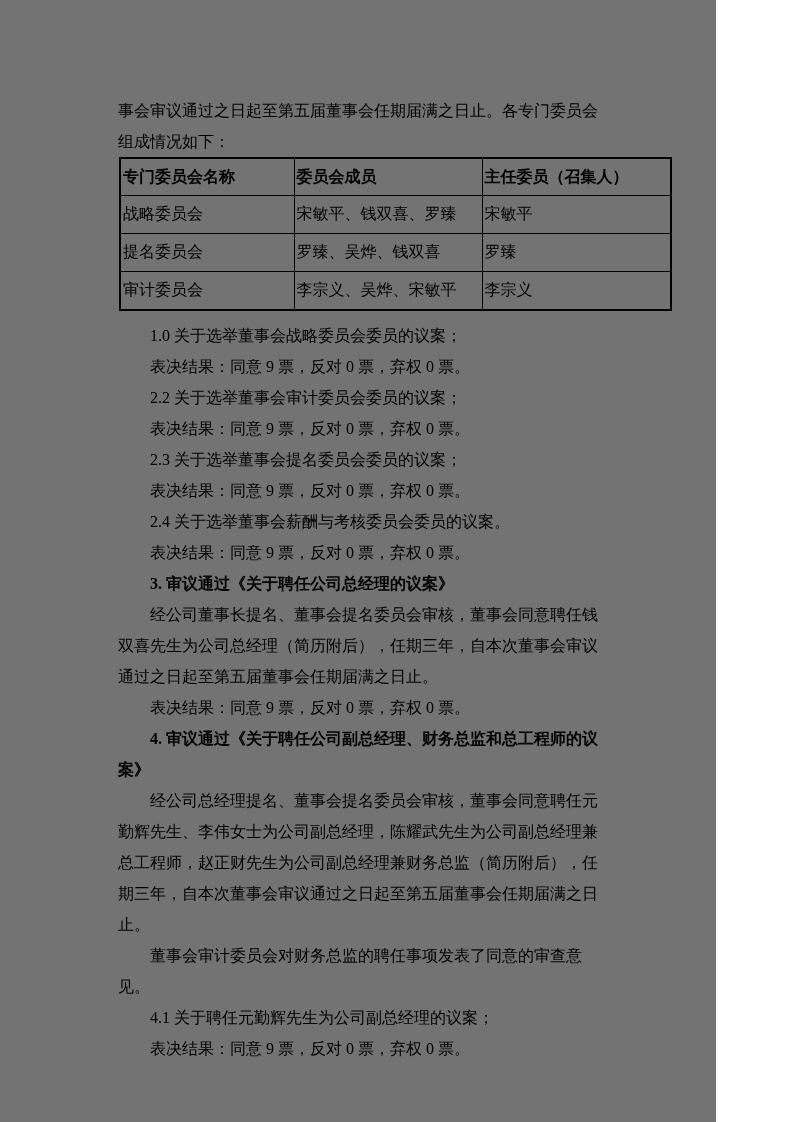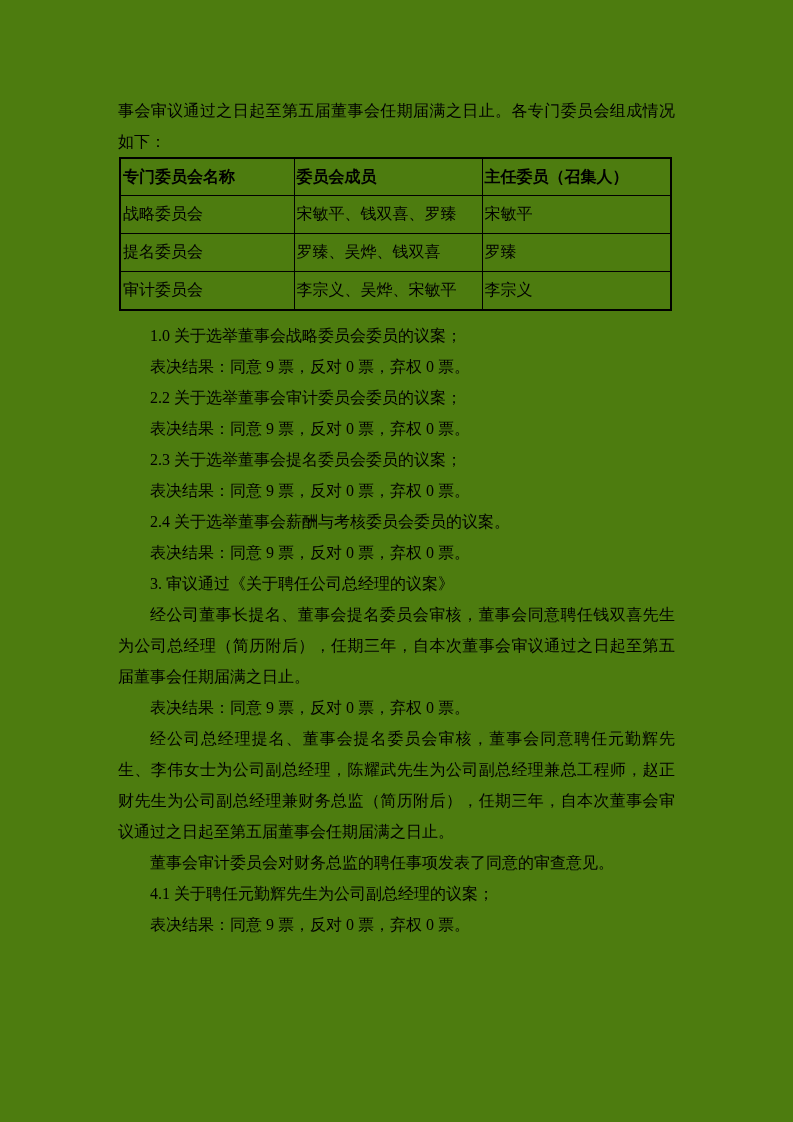--- a/index.html
+++ b/index.html
@@ -2,25 +2,25 @@
 <html><head>
 <meta charset="utf-8">
 <style>
   html, body {
     margin: 0;
     padding: 0;
     background: #ffffff;
   }
   .page {
     position: relative;
-    width: 793px;
+    width: 716px;
     height: 1122px;
     box-sizing: border-box;
     padding: 95px 118px 0 118px;
-    background: #4d7c0f;
+    background: #737373;
     font-family: "Liberation Serif", "DejaVu Serif", serif;
     font-size: 16px;
     color: #000000;
     overflow: hidden;
   }
   p {
     margin: 0;
     line-height: 31px;
   }
   .intro {
@@ -48,21 +48,21 @@
   }
   .committee td {
     font-weight: normal;
     height: 37px;
   }
   .item {
     text-indent: 2em;
   }
   .heading {
     text-indent: 2em;
-    font-weight: normal;
+    font-weight: bold;
   }
   .body {
     text-indent: 2em;
     text-align: justify;
   }
 </style>
 </head>
 <body>
 
 <div class="page">
@@ -122,20 +122,21 @@
       <p class="item">2.4 关于选举董事会薪酬与考核委员会委员的议案。</p>
 
       <p class="item">表决结果：同意 9 票，反对 0 票，弃权 0 票。</p>
 
       <p class="heading">3. 审议通过《关于聘任公司总经理的议案》</p>
 
       <p class="body">经公司董事长提名、董事会提名委员会审核，董事会同意聘任钱双喜先生为公司总经理（简历附后），任期三年，自本次董事会审议通过之日起至第五届董事会任期届满之日止。</p>
 
       <p class="item">表决结果：同意 9 票，反对 0 票，弃权 0 票。</p>
 
+      <p class="heading">4. 审议通过《关于聘任公司副总经理、财务总监和总工程师的议案》</p>
 
       <p class="body">经公司总经理提名、董事会提名委员会审核，董事会同意聘任元勤辉先生、李伟女士为公司副总经理，陈耀武先生为公司副总经理兼总工程师，赵正财先生为公司副总经理兼财务总监（简历附后），任期三年，自本次董事会审议通过之日起至第五届董事会任期届满之日止。</p>
 
       <p class="item">董事会审计委员会对财务总监的聘任事项发表了同意的审查意见。</p>
 
       <p class="item">4.1 关于聘任元勤辉先生为公司副总经理的议案；</p>
 
       <p class="item">表决结果：同意 9 票，反对 0 票，弃权 0 票。</p>
     </div>
 

